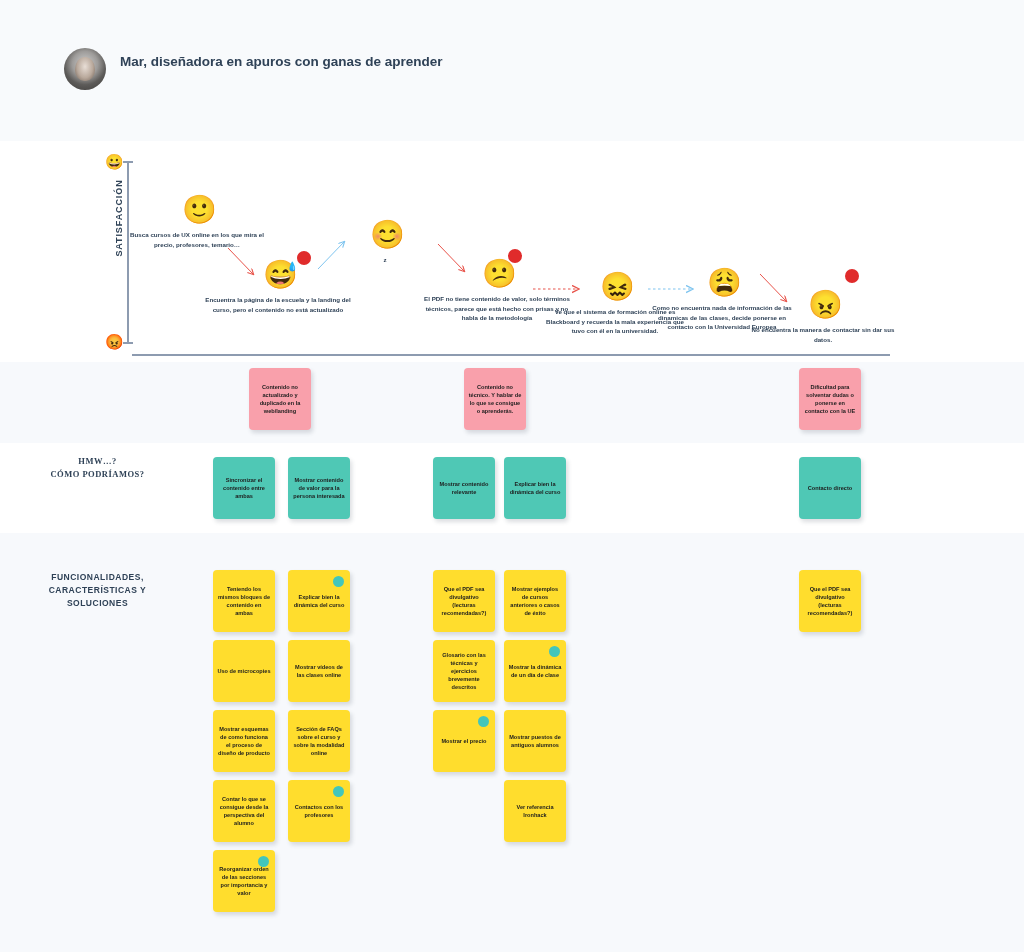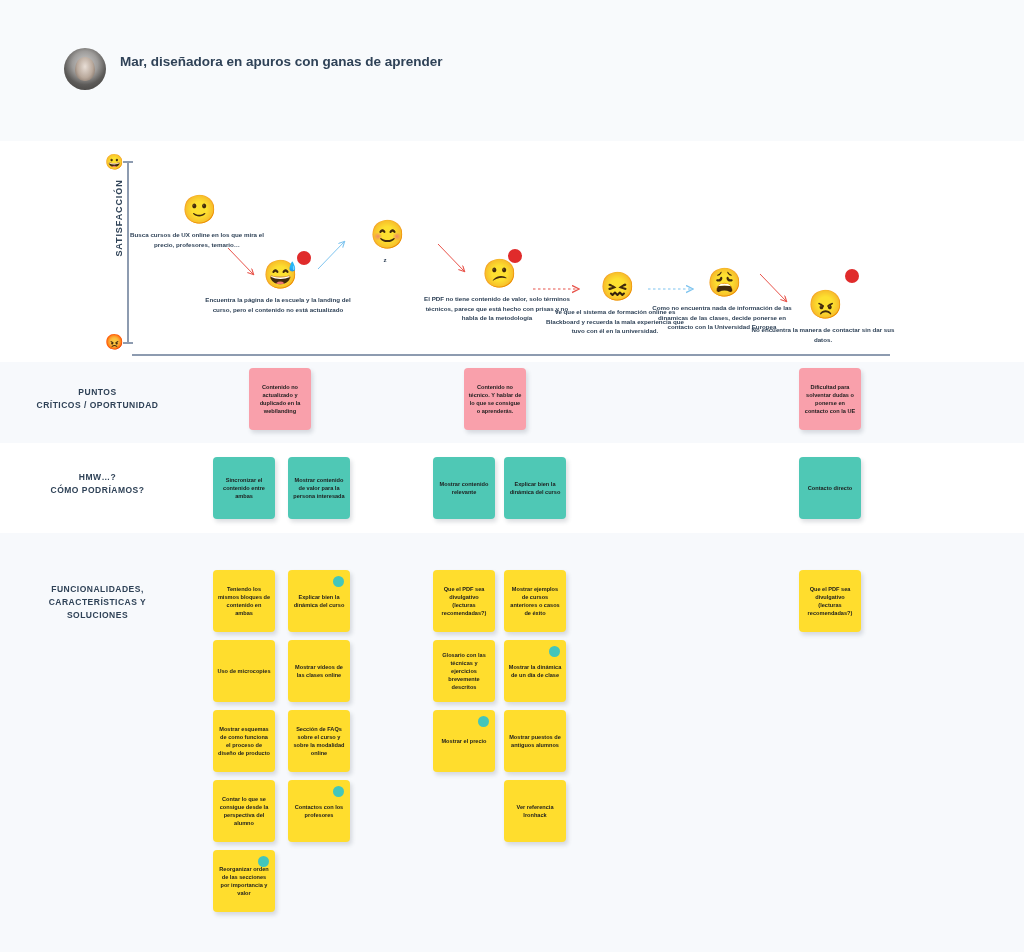--- a/index.html
+++ b/index.html
@@ -167,37 +167,33 @@
     <div class="node" style="left:808px;top:150px;width:30px;">
       <span class="face">😠</span>
       <span class="cap" style="top:34px;">No encuentra la manera de contactar sin dar sus datos.</span>
     </div>
     <div class="reddot" style="left:845px;top:128px;"></div>
 
     <div class="baseline"></div>
   </div>
 
   <div class="row row-alt" style="top:362px;height:81px;">
-    <div class="row-label" style="top:24px;">
-      <div>PUNTOS</div>
-      <div>CRÍTICOS / OPORTUNIDAD</div>
-    </div>
     <div class="note note-pink" style="left:249px;top:6px;">
       <span>Contenido no actualizado y duplicado en la web/landing</span>
     </div>
     <div class="note note-pink" style="left:464px;top:6px;">
       <span>Contenido no técnico. Y hablar de lo que se consigue o aprenderás.</span>
     </div>
     <div class="note note-pink" style="left:799px;top:6px;">
       <span>Dificultad para solventar dudas o ponerse en contacto con la UE</span>
     </div>
   </div>
 
   <div class="row row-white" style="top:443px;height:90px;">
-    <div class="row-label" style="top:28px;">
+    <div class="row-label" style="top:12px;font-family:Liberation Serif, serif;">
       <div>HMW…?</div>
       <div>CÓMO PODRÍAMOS?</div>
     </div>
     <div class="note note-teal" style="left:213px;top:14px;">
       <span>Sincronizar el contenido entre ambas</span>
     </div>
     <div class="note note-teal" style="left:288px;top:14px;">
       <span>Mostrar contenido de valor para la persona interesada</span>
     </div>
     <div class="note note-teal" style="left:433px;top:14px;">
@@ -205,21 +201,21 @@
     </div>
     <div class="note note-teal" style="left:504px;top:14px;">
       <span>Explicar bien la dinámica del curso</span>
     </div>
     <div class="note note-teal" style="left:799px;top:14px;">
       <span>Contacto directo</span>
     </div>
   </div>
 
   <div class="row row-alt" style="top:533px;height:419px;">
-    <div class="row-label" style="top:38px;margin-top:12px;">
+    <div class="row-label" style="top:38px;">
       <div>FUNCIONALIDADES,</div>
       <div>CARACTERÍSTICAS Y</div>
       <div>SOLUCIONES</div>
     </div>
 
     <div class="note note-yellow" style="left:213px;top:37px;">
       <span>Teniendo los mismos bloques de contenido en ambas</span>
     </div>
     <div class="note note-yellow" style="left:213px;top:107px;">
       <span>Uso de microcopies</span>

